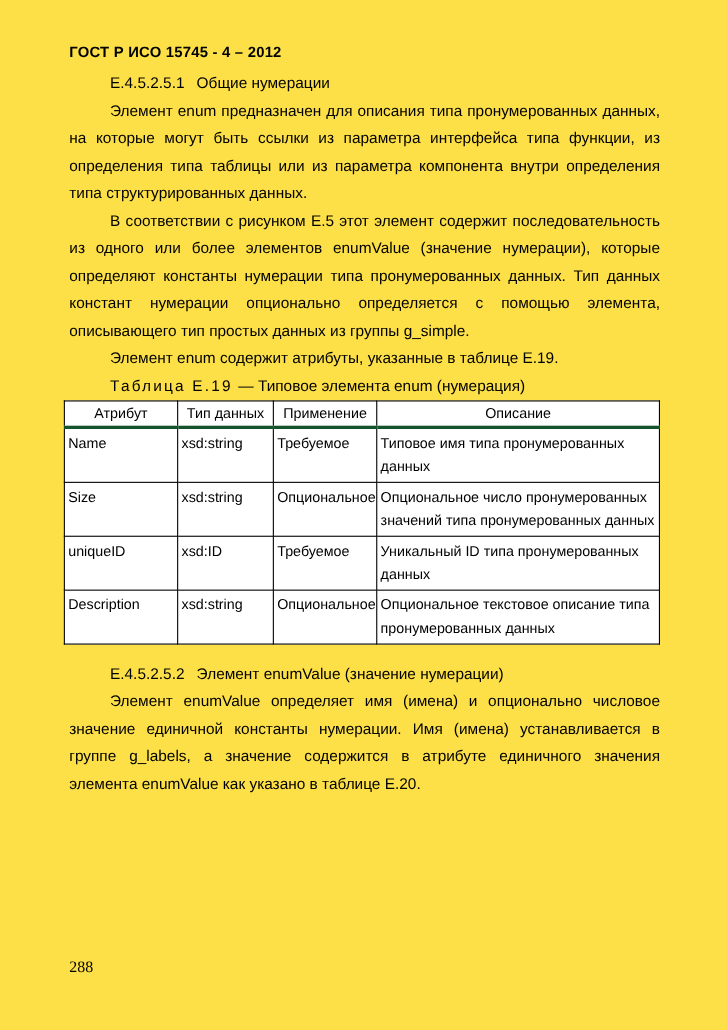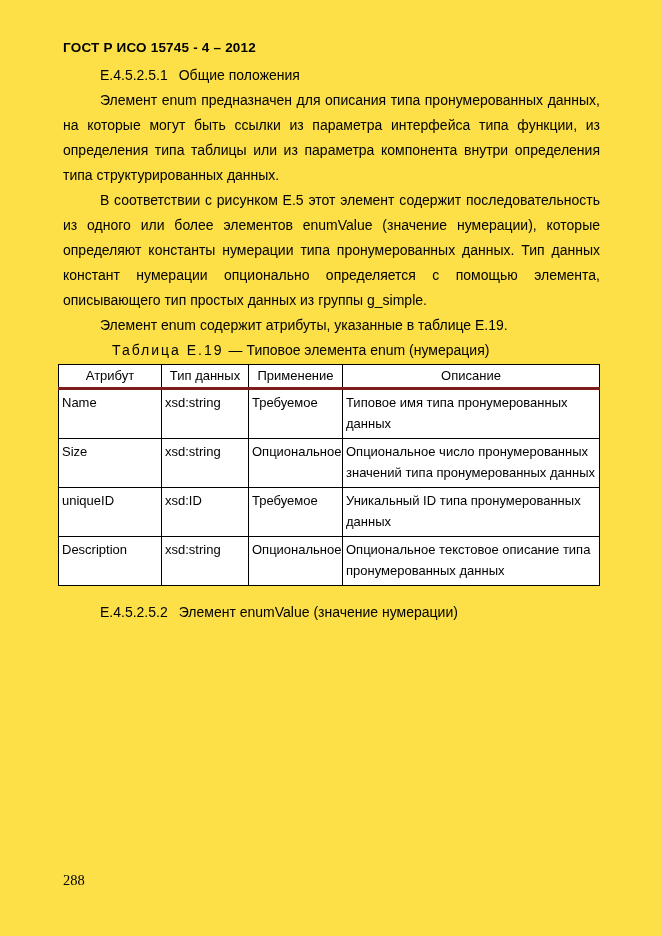--- a/index.html
+++ b/index.html
@@ -49,21 +49,20 @@
   }
   .table-caption {
     font-size: 14px;
     line-height: 25px;
     text-indent: 37px;
     margin: 0 0 1px 0;
     white-space: nowrap;
   }
   .table-caption .cap-label {
     letter-spacing: 2px;
-    margin-left: 12px;
   }
   .table-caption .cap-rest {
     margin-left: 5px;
   }
   table.attr-table {
     border-collapse: collapse;
     table-layout: fixed;
     width: 542px;
     margin-left: -5px;
     background: #ffffff;
@@ -74,21 +73,21 @@
     font-size: 13px;
     line-height: 21px;
     font-weight: 400;
     padding: 2px 3px 4px 3px;
     vertical-align: top;
     text-align: left;
     overflow: hidden;
   }
   .attr-table thead th {
     text-align: center;
-    border-bottom: 3px solid #7f1d1d;
+    border-bottom: 3px solid #14532d;
     padding: 1px 2px 1px 2px;
     line-height: 20px;
   }
   .col-attr  { width: 103px; }
   .col-type  { width: 87px; }
   .col-use   { width: 94px; }
   .col-descr { width: auto; }
   .heading-after-table {
     margin-top: 14px;
   }
@@ -104,21 +103,21 @@
 </head>
 <body>
 
 <div class="page">
   <div class="content">
 
     <div class="gost-header">ГОСТ Р ИСО 15745 - 4 – 2012</div>
 
 
     <div class="heading">
-      <span class="hnum">Е.4.5.2.5.1</span><span>Общие положения</span>
+      <span class="hnum">Е.4.5.2.5.1</span><span>Общие нумерации</span>
     </div>
 
     <p class="para">Элемент enum предназначен для описания типа пронумерованных данных, на которые могут быть ссылки из параметра интерфейса типа функции, из определения типа таблицы или из параметра компонента внутри определения типа структурированных данных.</p>
 
     <p class="para">В соответствии с рисунком Е.5 этот элемент содержит последовательность из одного или более элементов enumValue (значение нумерации), которые определяют константы нумерации типа пронумерованных данных. Тип данных констант нумерации опционально определяется с помощью элемента, описывающего тип простых данных из группы g_simple.</p>
 
     <p class="para para-lastref">Элемент enum содержит атрибуты, указанные в таблице Е.19.</p>
 
     <div class="table-caption">
       <span class="cap-label">Таблица Е.19</span><span class="cap-rest">— Типовое элемента enum (нумерация)</span>
@@ -164,17 +163,18 @@
           <td>Опциональное</td>
           <td>Опциональное текстовое описание типа пронумерованных данных</td>
         </tr>
       </tbody>
     </table>
 
     <div class="heading heading-after-table">
       <span class="hnum">Е.4.5.2.5.2</span><span>Элемент enumValue (значение нумерации)</span>
     </div>
 
+    <p class="para">Элемент enumValue определяет имя (имена) и опционально числовое значение единичной константы нумерации. Имя (имена) устанавливается в группе g_labels, а значение содержится в атрибуте единичного значения элемента enumValue как указано в таблице Е.20.</p>
 
   </div>
 
   <div class="page-number">288</div>
 </div>
 
 </body></html>

